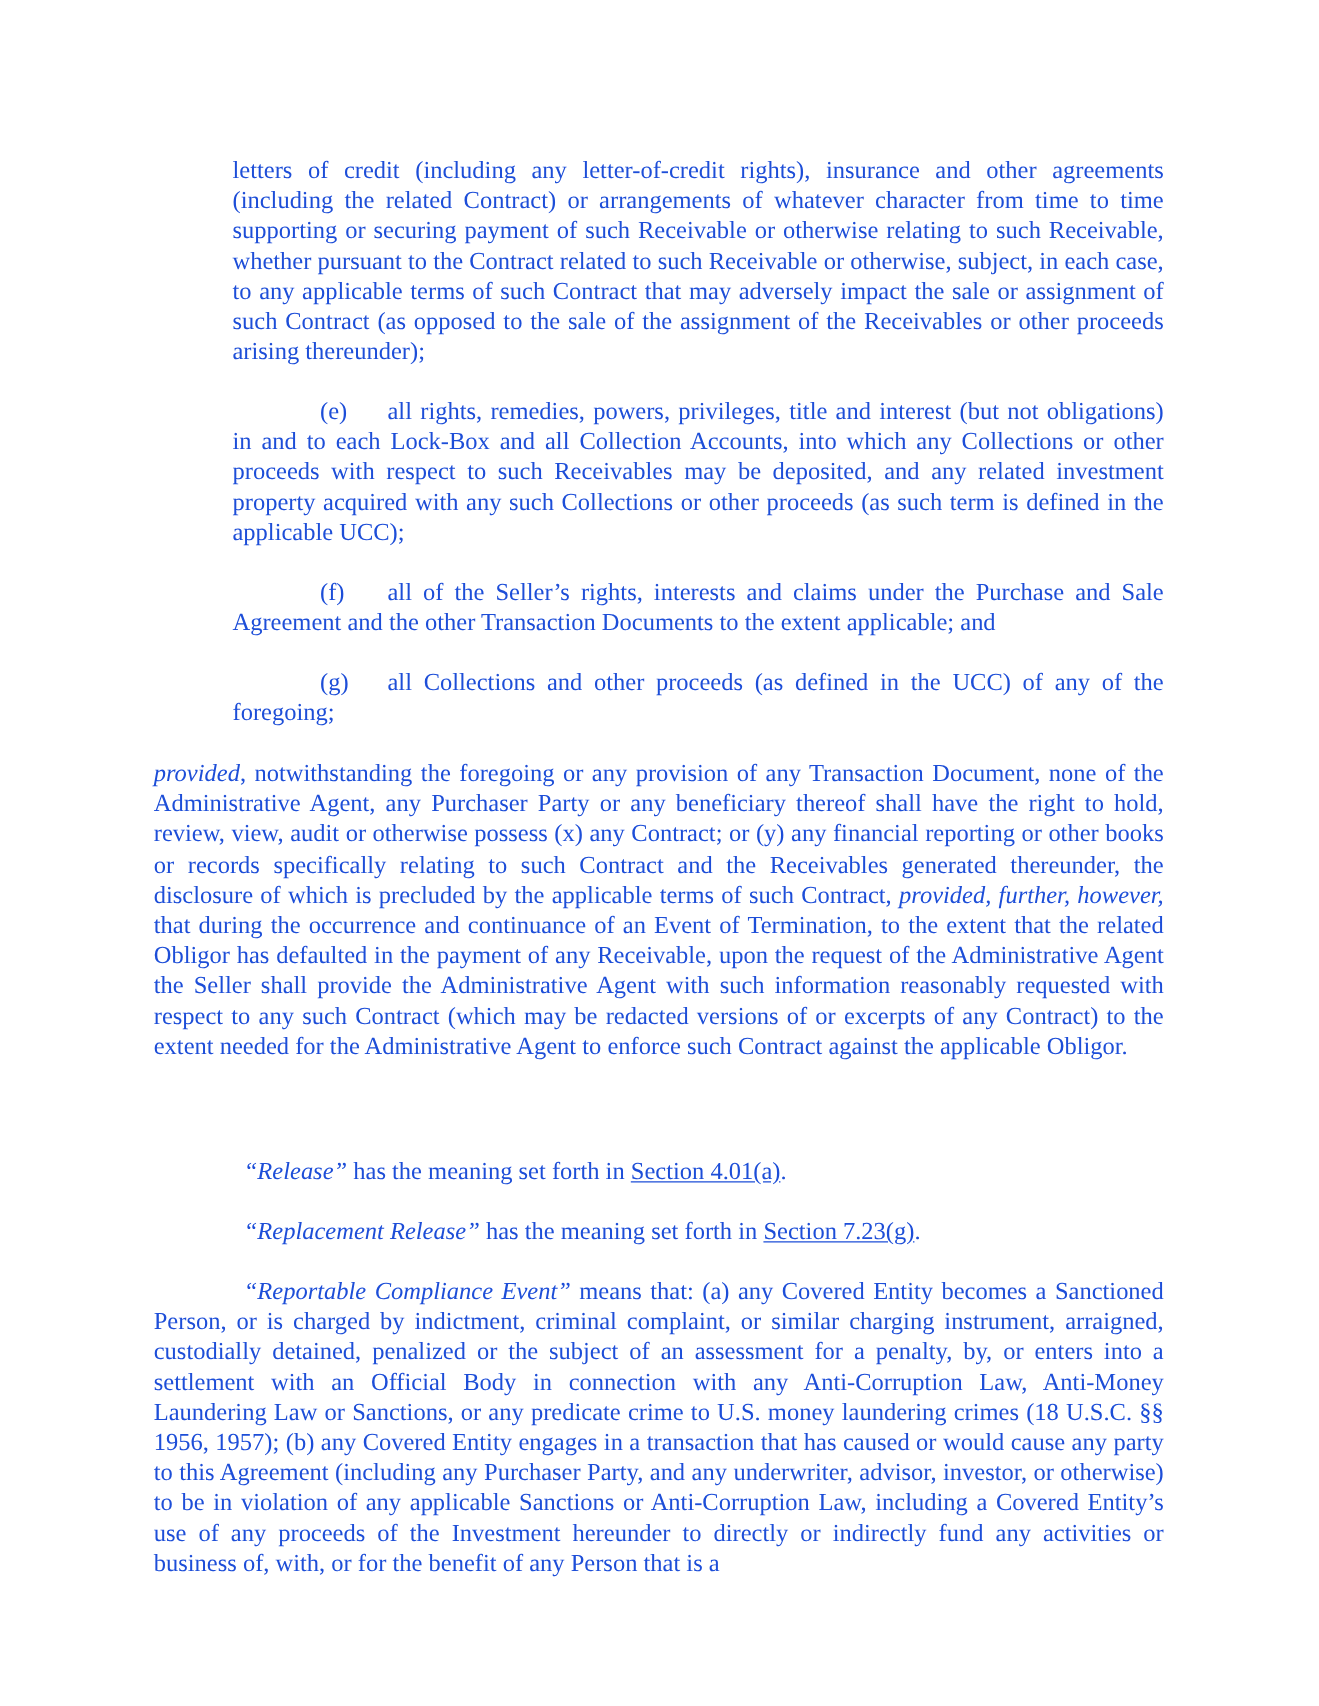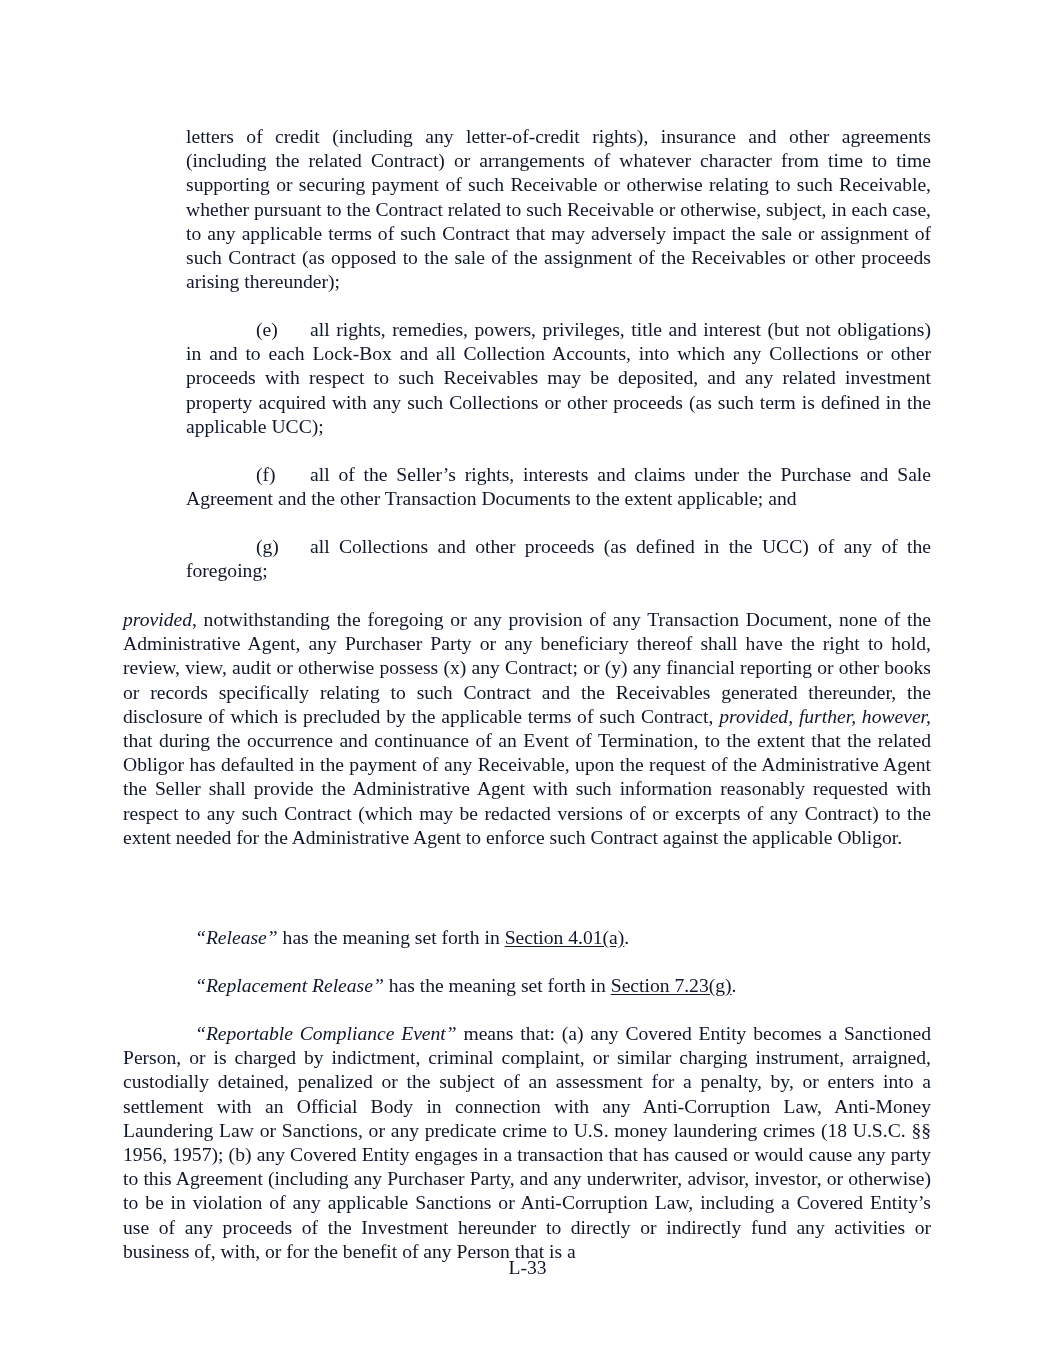--- a/index.html
+++ b/index.html
@@ -1,20 +1,20 @@
 <!DOCTYPE html>
 <html><head>
 <meta charset="utf-8">
 <style>
   html, body { margin: 0; padding: 0; background: #ffffff; }
   body { width: 1055px; height: 1365px; position: relative; overflow: hidden; }
   .page {
     position: absolute; left: 0; top: 0; width: 941px; height: 1365px;
     font-family: "Liberation Serif", "DejaVu Serif", serif;
-    font-size: 19.6px; line-height: 24.2px; color: #0f172a;
+    font-size: 19.6px; line-height: 24.2px; color: #1d4ed8;
   }
   .blk { position: absolute; text-align: justify; text-align-last: left; }
   .ind { left: 186px; width: 745px; }
   .full { left: 123px; width: 808px; }
   .first-indent { text-indent: 72px; margin-top: 28px; }
   .sub-indent { text-indent: 70px; }
   .lbl { display: inline-block; min-width: 54px; text-indent: 0; }
   .i { font-style: italic; }
   .u { text-decoration: underline; text-underline-offset: 2px; }
   .pagenum { position: absolute; left: 0; width: 1055px; top: 1256px; text-align: center; }
@@ -33,14 +33,13 @@
   <div class="blk ind sub-indent" style="top:535px;"><span class="lbl">(g)</span><span>all Collections and other proceeds (as defined in the UCC) of any of the foregoing;</span></div>
 
   <div class="blk full" style="top:608px;"><span class="i">provided</span><span>, notwithstanding the foregoing or any provision of any Transaction Document, none of the Administrative Agent, any Purchaser Party or any beneficiary thereof shall have the right to hold, review, view, audit or otherwise possess (x) any Contract; or (y) any financial reporting or other books or records specifically relating to such Contract and the Receivables generated thereunder, the disclosure of which is precluded by the applicable terms of such Contract, </span><span class="i">provided, further, however,</span><span> that during the occurrence and continuance of an Event of Termination, to the extent that the related Obligor has defaulted in the payment of any Receivable, upon the request of the Administrative Agent the Seller shall provide the Administrative Agent with such information reasonably requested with respect to any such Contract (which may be redacted versions of or excerpts of any Contract) to the extent needed for the Administrative Agent to enforce such Contract against the applicable Obligor.</span></div>
 
   <div class="blk full first-indent" style="top:898px;"><span class="i">“Release”</span><span> has the meaning set forth in </span><span class="u">Section 4.01(a)</span><span>.</span></div>
 
   <div class="blk full first-indent" style="top:946px;"><span class="i">“Replacement Release”</span><span> has the meaning set forth in </span><span class="u">Section 7.23(g)</span><span>.</span></div>
 
   <div class="blk full first-indent" style="top:994px;"><span class="i">“Reportable Compliance Event”</span><span> means that: (a) any Covered Entity becomes a Sanctioned Person, or is charged by indictment, criminal complaint, or similar charging instrument, arraigned, custodially detained, penalized or the subject of an assessment for a penalty, by, or enters into a settlement with an Official Body in connection with any Anti-Corruption Law, Anti-Money Laundering Law or Sanctions, or any predicate crime to U.S. money laundering crimes (18 U.S.C. §§ 1956, 1957); (b) any Covered Entity engages in a transaction that has caused or would cause any party to this Agreement (including any Purchaser Party, and any underwriter, advisor, investor, or otherwise) to be in violation of any applicable Sanctions or Anti-Corruption Law, including a Covered Entity’s use of any proceeds of the Investment hereunder to directly or indirectly fund any activities or business of, with, or for the benefit of any Person that is a</span></div>
 
-  <div class="pagenum">L-33</div>
 </div>
 
 </body></html>

